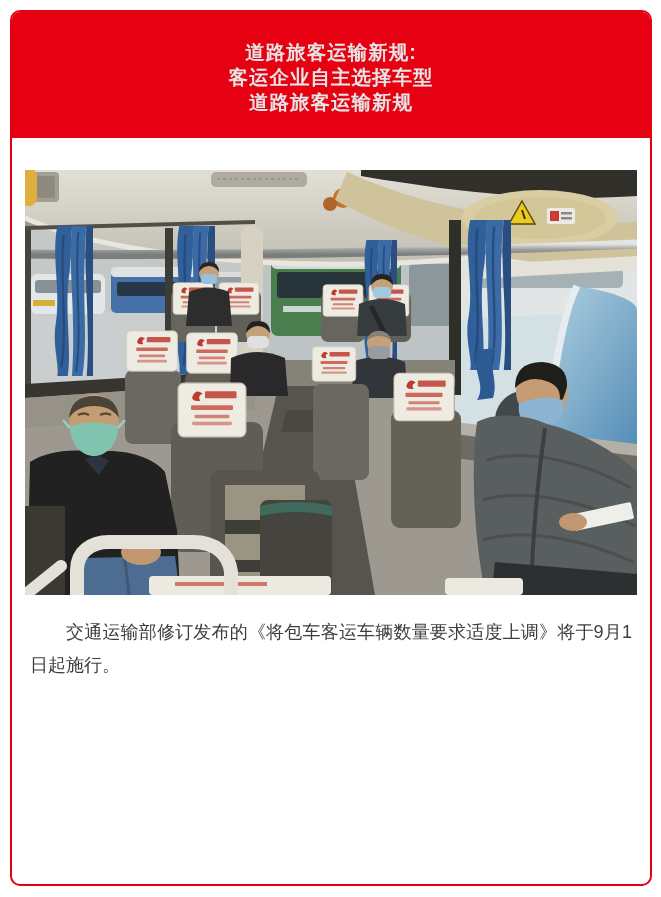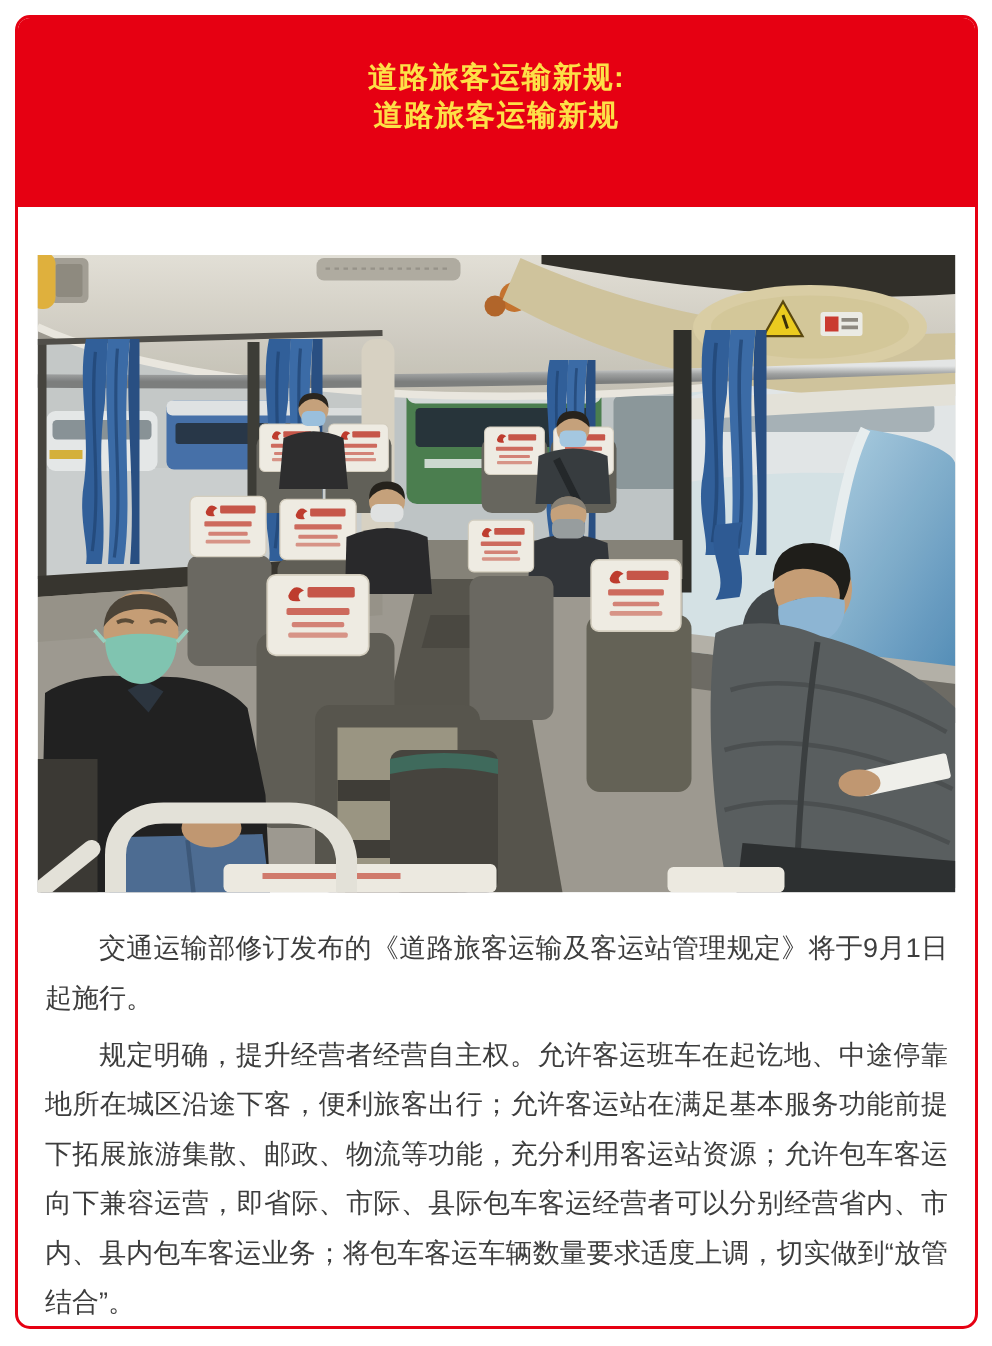--- a/index.html
+++ b/index.html
@@ -9,39 +9,40 @@
     position:absolute; left:10px; top:10px;
     width:642px; height:876px;
     border:2px solid #e60012; border-radius:10px;
     background:#ffffff; overflow:hidden;
   }
   .banner {
     background:#e60012; height:126px;
     padding-top:28px; text-align:center;
   }
   .banner .line {
-    display:block; color:#fde047; font-weight:bold;
+    display:block; color:#e5e5e5; font-weight:bold;
     font-size:19.5px; line-height:25px; letter-spacing:1px;
   }
   .photo-wrap { margin:32px 13px 0 13px; width:612px; height:425px; overflow:hidden; }
   .photo-wrap svg { display:block; }
   .article { margin:21px 18px 0 18px; }
   .article p {
     font-size:18px; line-height:33px; color:#3d3d3d;
     text-align:justify; text-indent:2em; margin-bottom:5px;
     word-break:break-all;
   }
 </style>
 </head>
 <body>
 
 <div class="card">
 
   <div class="banner">
     <span class="line">道路旅客运输新规:</span>
+    <span class="line">客运企业自主选择车型</span>
     <span class="line">道路旅客运输新规</span>
   </div>
 
   <div class="photo-wrap">
     <svg viewBox="0 0 612 425" width="612" height="425" preserveAspectRatio="none" role="img">
       <defs>
         <linearGradient id="gCeil" x1="0" y1="0" x2="0" y2="1">
           <stop offset="0" stop-color="#e7e4dd"></stop>
             <stop offset="1" stop-color="#c6c2b8"></stop>
         </linearGradient>
@@ -249,17 +250,16 @@
 
       <rect x="0" y="336" width="40" height="89" fill="#3a3835"></rect>
       <path d="M52,425 L52,400 C52,382 66,372 84,372 L168,372 C190,372 204,384 206,402 L206,425" fill="none" stroke="#e9e6df" stroke-width="14" stroke-linecap="round"></path>
       <path d="M0,425 L36,396" stroke="#e9e6df" stroke-width="12" stroke-linecap="round"></path>
 
       <rect width="612" height="425" fill="#6e5c3a" opacity="0.04"></rect>
     </svg>
   </div>
 
   <div class="article">
-    <p>交通运输部修订发布的《道路旅客运输及客运站管理规定》将于9月1日起施行。</p>
-    <p>规定明确，提升经营者经营自主权。允许客运班车在起讫地、中途停靠地所在城区沿途下客，便利旅客出行；允许客运站在满足基本服务功能前提下拓展旅游集散、邮政、物流等功能，充分利用客运站资源；允许包车客运向下兼容运营，即省际、市际、县际包车客运经营者可以分别经营省内、市内、县内包车客运业务；将包车客运车辆数量要求适度上调，切实做到“放管结合”。</p>
+    <p>交通运输部修订发布的《将包车客运车辆数量要求适度上调》将于9月1日起施行。</p>
   </div>
 
 </div>
 
 </body></html>

